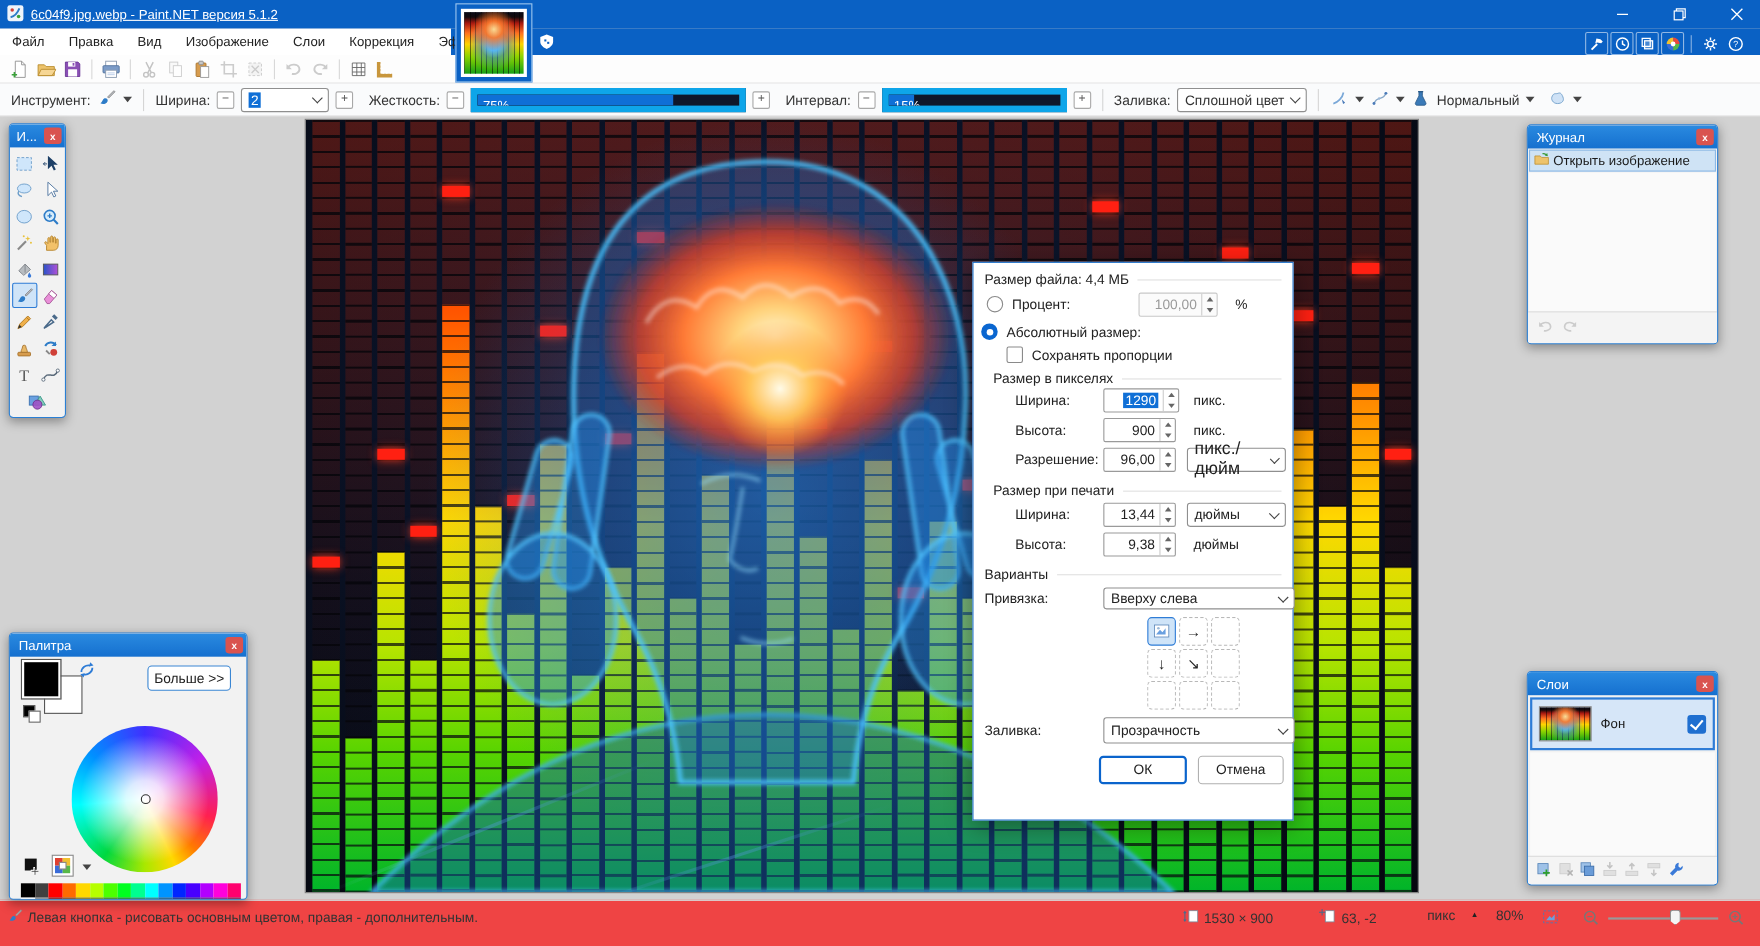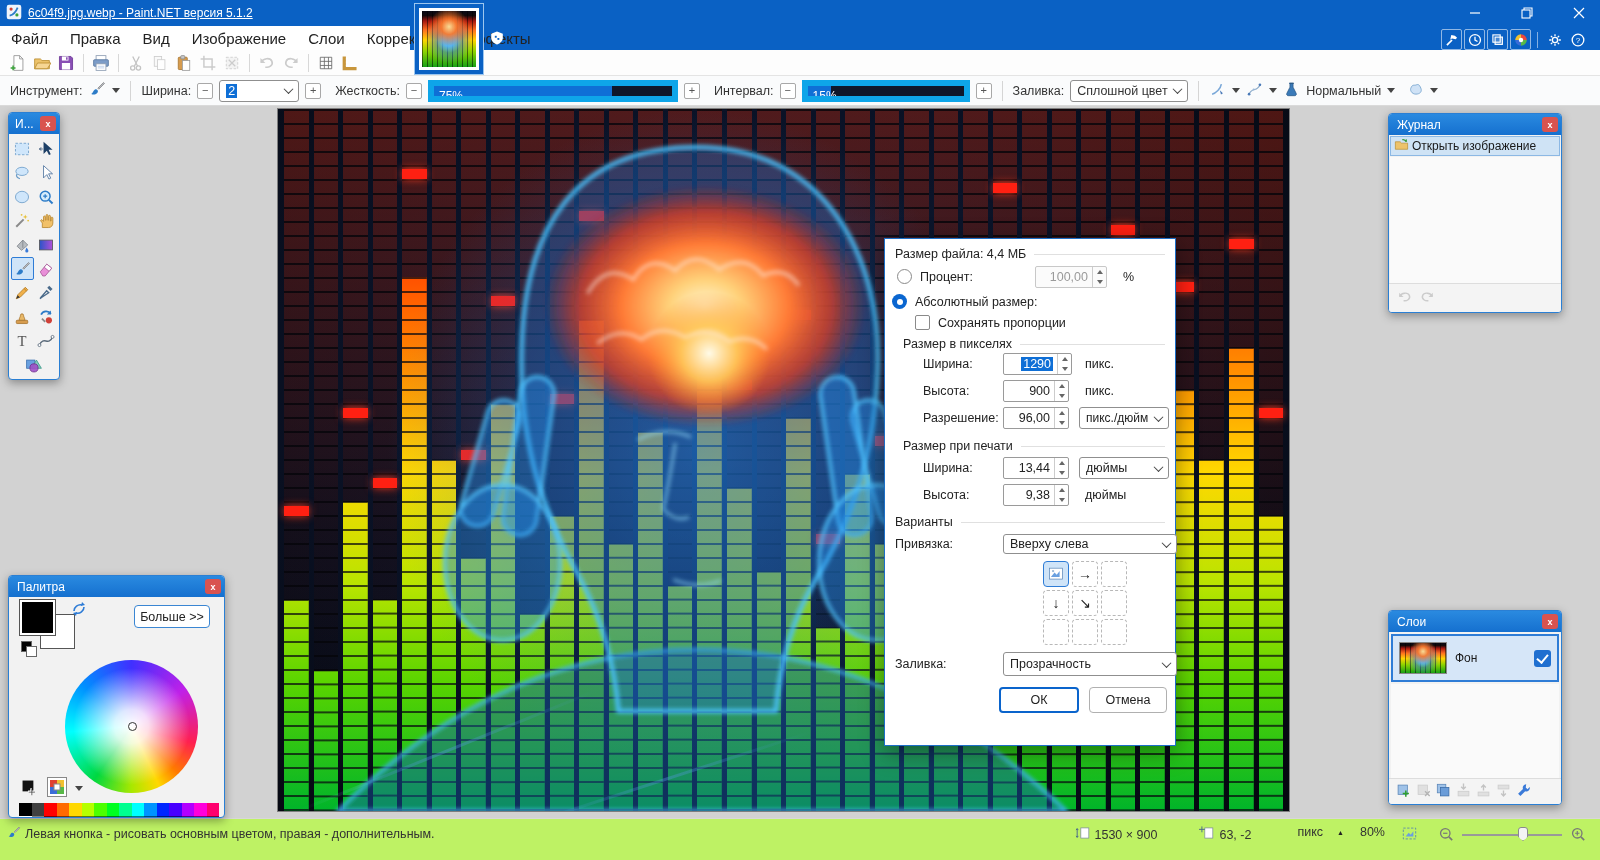--- a/index.html
+++ b/index.html
@@ -10,21 +10,21 @@
   
   .titlebar { position:absolute; left:0; top:0; width:1600px; height:26px; background:#0a61c4;
     display:flex; align-items:center; color:#fff; }
   .titlebar .app-ico { margin:0 6px 0 6px; }
   .titlebar .ttl { font-size:12px;text-decoration:underline; }
   .cap-btns { position:absolute; right:8px; top:0; height:26px; display:flex; align-items:center; gap:26px; }
   .cap-btn { width:26px; height:20px; display:flex; align-items:center; justify-content:center; color:#fff; }
 
   .menurow { position:absolute; left:0; top:26px; width:1600px; height:24px; background:#0a61c4; }
   .menustrip { position:absolute; left:0; top:0; width:410px; height:24px; background:#fff; display:flex; align-items:center; }
-  .menu-item { padding:4px 11px; font-size:15px; color:#222; }
+  .menu-item { padding:4px 11px; font-size:12px; color:#222; }
   .ribbon-icons { position:absolute; right:12px; top:29px; display:flex; align-items:center; gap:2px; }
   .rb { width:21px; height:21px; display:flex; align-items:center; justify-content:center; border:1px solid rgba(255,255,255,.55); border-radius:2px; }
   .rb.noframe { border-color:transparent; }
   .rb-sep { width:1px; height:16px; background:rgba(255,255,255,.5); margin:0 4px; }
   .shield { position:absolute; left:489px; top:30px; }
 
   .imgtab { position:absolute; left:414px; top:3px; width:70px; height:72px; border:1px solid #9cc6ef; background:#0a61c4; padding:4px; z-index:30; }
   .imgtab .frame { width:100%; height:100%; background:#fff; padding:3px; }
   .mini-art { width:100%; height:100%;
     background:
@@ -143,21 +143,21 @@
   .tri-up { width:0; height:0; border-left:3.5px solid transparent; border-right:3.5px solid transparent; border-bottom:4px solid #666; }
   .tri-dn { width:0; height:0; border-left:3.5px solid transparent; border-right:3.5px solid transparent; border-top:4px solid #666; }
   .anchor-grid { position:absolute; left:158px; top:322px; display:grid; grid-template-columns:repeat(3,26px); grid-auto-rows:26px; gap:3px; }
   .anchor-cell { border:1px dashed #b8b8b8; border-radius:4px; background:#fff; display:flex; align-items:center; justify-content:center;
     font-size:14px; color:#222; }
   .anchor-cell.sel { border:1px solid #2e7cd6; background:#cfe4f8; }
   .btn { height:26px; background:#fff; border:1px solid #b0b0b0; border-radius:4px; display:flex; align-items:center; justify-content:center; font-size:12.5px; }
   .btn.primary { border:2px solid #0a64cc; }
 
   
-  .statusbar { position:absolute; left:0; top:818px; width:1600px; height:42px; background:#bef264; border-top:1px solid #d8d8d8;
+  .statusbar { position:absolute; left:0; top:818px; width:1600px; height:42px; background:#ef4444; border-top:1px solid #d8d8d8;
     display:flex; align-items:flex-start; padding:6px 14px 0 6px; color:#333; font-size:12.5px; }
   .sb-group { display:flex; align-items:center; gap:4px; }
   .slider-track { width:100px; height:2px; background:#999; position:relative; margin:0 4px; align-self:center; }
   .slider-thumb { position:absolute; left:56px; top:-7px; width:10px; height:14px; background:#f4f4f4; border:1px solid #8a8a8a;
     border-radius:3px 3px 4px 4px; clip-path:polygon(0 0,100% 0,100% 70%,50% 100%,0 70%); }
 </style>
 </head>
 <body>
 
 <div class="app">
@@ -965,21 +965,21 @@
             <span class="spinner">
                 <div>
                   <i class="tri-up"></i>
                 </div>
                 <div>
                   <i class="tri-dn"></i>
                 </div>
               </span>
           </div>
           <div class="combo" style="position:absolute; left:156px; width:90px;">
-            <span style="font-size:12px">пикс./дюйм</span>
+            <span style="font-size:16px">пикс./дюйм</span>
               <span class="chev" style="margin-left:auto"></span>
           </div>
         </div>
         <div class="dr" style="left:18px; top:200px; right:10px;">
           <span class="grp">Размер при печати</span>
           <span class="grp-line"></span>
         </div>
         <div class="dr" style="left:38px; top:222px; right:10px;">
           <span>Ширина:</span>
           <div class="spin" style="position:absolute; left:80px; width:66px;">

